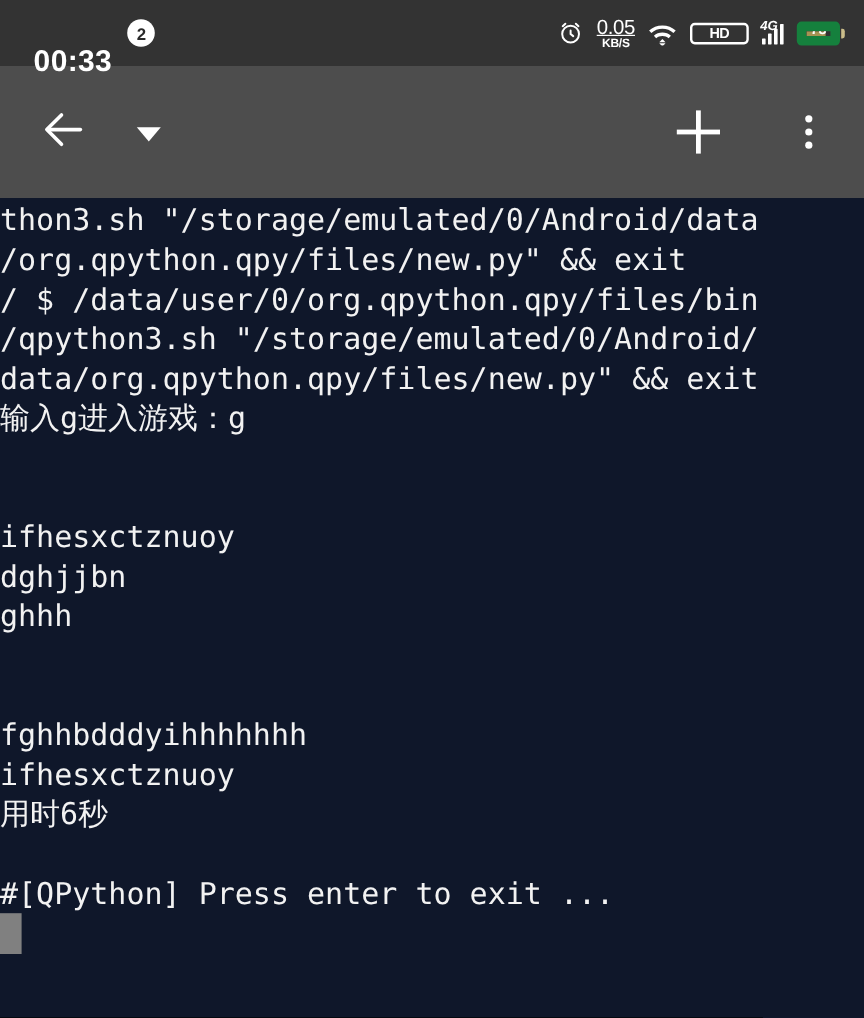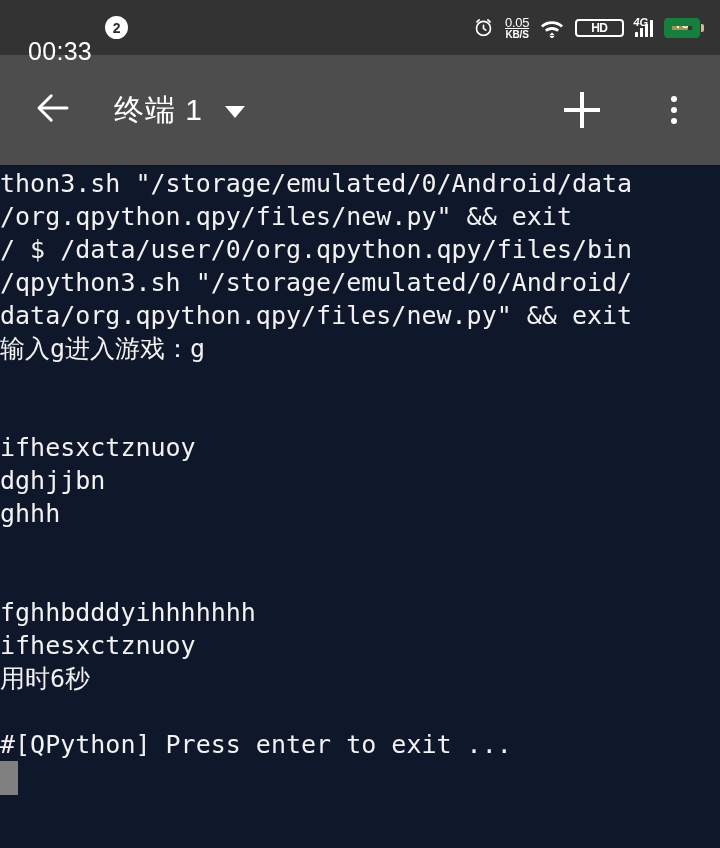--- a/index.html
+++ b/index.html
@@ -28,21 +28,21 @@
   }
 
   .status-left {
     display: flex;
     align-items: center;
     gap: 13px;
   }
 
   #status-clock {
     font-size: 25px;
-    font-weight: 400;
+    font-weight: 700;
     letter-spacing: 0.3px;
     line-height: 1;
     font-family: "Liberation Sans", sans-serif;
     margin-top: 48px;
   }
 
   #notif-badge {
     width: 23px;
     height: 23px;
     border-radius: 50%;
@@ -63,21 +63,21 @@
   }
 
   .si { display: flex; align-items: center; justify-content: center; }
 
   #net-speed {
     display: flex;
     flex-direction: column;
     align-items: center;
     line-height: 1;
   }
-  #net-speed .sp-val { font-size: 13px; font-weight: 500; letter-spacing: -0.3px; text-decoration: underline; }
+  #net-speed .sp-val { font-size: 17px; font-weight: 500; letter-spacing: -0.3px; text-decoration: underline; }
   #net-speed .sp-unit { font-size: 10px; font-weight: 600; margin-top: 1px; letter-spacing: -0.2px; }
 
   #hd-icon {
     border: 2px solid #fff;
     border-radius: 4px;
     font-size: 12px;
     font-weight: 700;
     padding: 1px 14px;
     line-height: 1;
     letter-spacing: -0.5px;
@@ -289,21 +289,20 @@
   <div id="back-button">
     <span>
       <svg width="42" height="42" viewBox="0 0 24 24" fill="none" stroke="#ffffff" stroke-width="1.7" stroke-linecap="round" stroke-linejoin="round">
         <path d="M20 12 H4.5"></path>
         <path d="M11 5 L4 12 L11 19"></path>
       </svg>
     </span>
   </div>
 
   <div id="title-group">
-    <span id="toolbar-title">终端 1</span>
     <span id="title-caret"></span>
   </div>
 
   <div id="toolbar-spacer"></div>
 
   <div id="add-button">
     <span class="hbar"></span>
     <span class="vbar"></span>
   </div>
 

